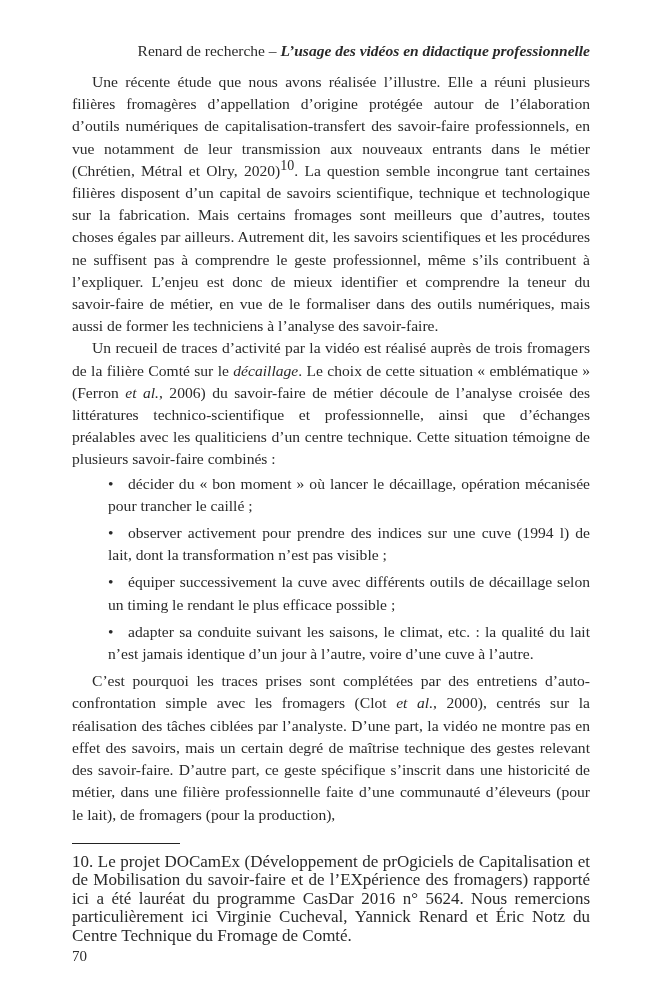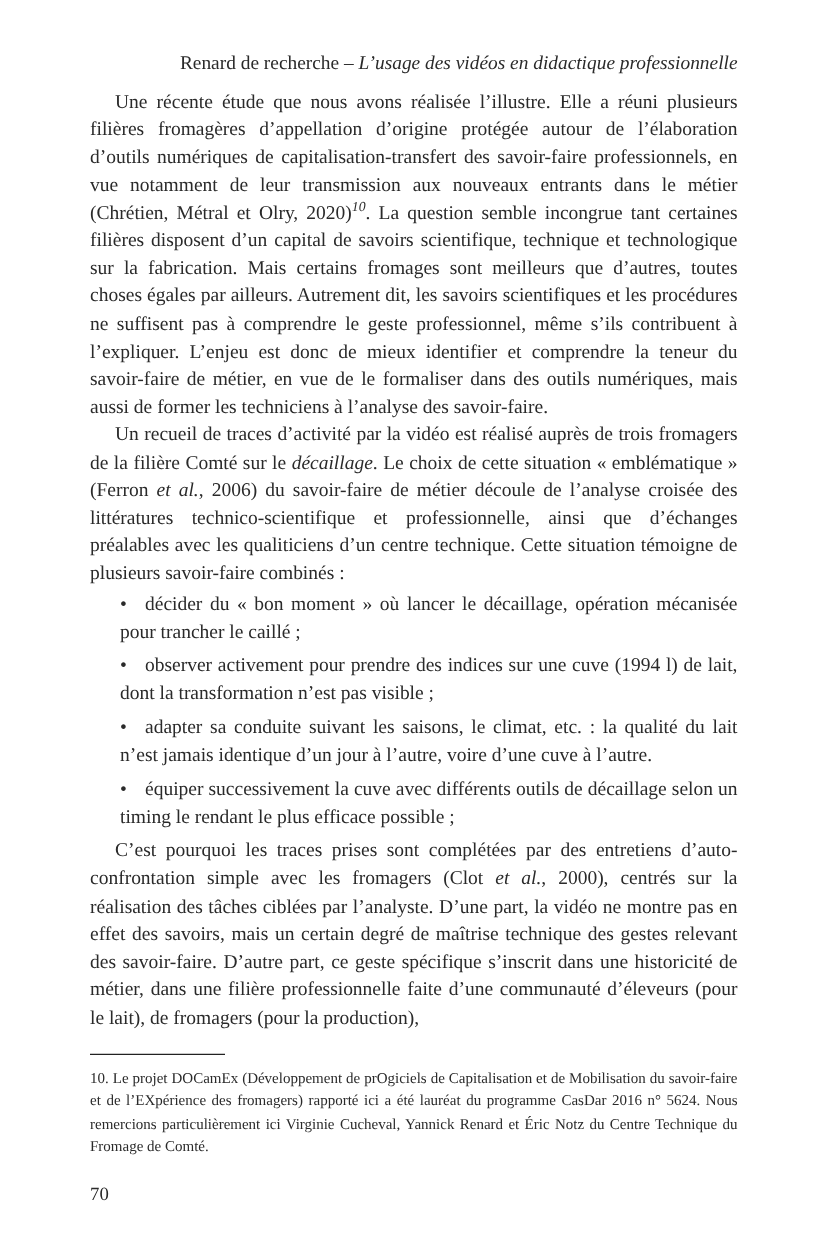--- a/index.html
+++ b/index.html
@@ -21,54 +21,54 @@
       top: 40px;
       width: 518px;
     }
     .running-head {
       text-align: right;
       font-size: 15.5px;
       line-height: 22px;
       margin-bottom: 9px;
       white-space: nowrap;
     }
-    .running-head .title-it { font-style: italic; }
+    .running-head .title-it { font-style: italic; font-weight: bold; }
     .para {
       font-size: 15.6px;
       line-height: 22.2px;
       text-align: justify;
       text-indent: 20px;
       margin: 0;
       hyphens: auto;
     }
-    .para sup { font-size: 11px; line-height: 0; vertical-align: super; font-style: italic; }
+    .para sup { font-size: 14px; line-height: 0; vertical-align: super; }
     .para i { }
     .bullets {
       list-style: none;
       margin: 2px 0 4px 0;
       padding: 0 0 0 24px;
     }
     .bullets li {
       font-size: 15.6px;
       line-height: 22.2px;
       text-align: justify;
-      margin: 0 0 5px 0;
+      margin: 0 0 5px 12px;
     }
     .bullets .dot {
       display: inline-block;
       width: 20px;
     }
     .fn-rule {
       width: 108px;
       height: 0;
       border-top: 1.2px solid #222;
       margin: 17px 0 9px 0;
     }
     .footnote {
-      font-size: 12px;
+      font-size: 17px;
       line-height: 18.6px;
       text-align: justify;
       margin: 0;
     }
     .folio {
       position: absolute;
       left: 72px;
       top: 946px;
       font-size: 15px;
       line-height: 20px;
@@ -85,22 +85,22 @@
     <span class="title-it">L’usage des vidéos en didactique professionnelle</span>
   </div>
 
   <p class="para"><span>Une récente étude que nous avons réalisée l’illustre. Elle a réuni plusieurs filières fromagères d’appellation d’origine protégée autour de l’élaboration d’outils numériques de capitalisation-transfert des savoir-faire professionnels, en vue notamment de leur transmission aux nouveaux entrants dans le métier (Chrétien, Métral et Olry, 2020)</span><sup>10</sup><span>. La question semble incongrue tant certaines filières disposent d’un capital de savoirs scientifique, technique et technologique sur la fabrication. Mais certains fromages sont meilleurs que d’autres, toutes choses égales par ailleurs. Autrement dit, les savoirs scientifiques et les procédures ne suffisent pas à comprendre le geste professionnel, même s’ils contribuent à l’expliquer. L’enjeu est donc de mieux identifier et comprendre la teneur du savoir-faire de métier, en vue de le formaliser dans des outils numériques, mais aussi de former les techniciens à l’analyse des savoir-faire.</span></p>
 
   <p class="para"><span>Un recueil de traces d’activité par la vidéo est réalisé auprès de trois fromagers de la filière Comté sur le </span><i>décaillage</i><span>. Le choix de cette situation « emblématique » (Ferron </span><i>et al.</i><span>, 2006) du savoir-faire de métier découle de l’analyse croisée des littératures technico-scientifique et professionnelle, ainsi que d’échanges préalables avec les qualiticiens d’un centre technique. Cette situation témoigne de plusieurs savoir-faire combinés :</span></p>
 
   <ul class="bullets">
     <li><span class="dot">•</span><span>décider du « bon moment » où lancer le décaillage, opération mécanisée pour trancher le caillé ;</span></li>
     <li><span class="dot">•</span><span>observer activement pour prendre des indices sur une cuve (1994 l) de lait, dont la transformation n’est pas visible ;</span></li>
+    <li><span class="dot">•</span><span>équiper successivement la cuve avec différents outils de décaillage selon un timing le rendant le plus efficace possible ;</span></li>
     <li><span class="dot">•</span><span>adapter sa conduite suivant les saisons, le climat, etc. : la qualité du lait n’est jamais identique d’un jour à l’autre, voire d’une cuve à l’autre.</span></li>
-    <li><span class="dot">•</span><span>équiper successivement la cuve avec différents outils de décaillage selon un timing le rendant le plus efficace possible ;</span></li>
   </ul>
 
   <p class="para"><span>C’est pourquoi les traces prises sont complétées par des entretiens d’auto-confrontation simple avec les fromagers (Clot </span><i>et al.</i><span>, 2000), centrés sur la réalisation des tâches ciblées par l’analyste. D’une part, la vidéo ne montre pas en effet des savoirs, mais un certain degré de maîtrise technique des gestes relevant des savoir-faire. D’autre part, ce geste spécifique s’inscrit dans une historicité de métier, dans une filière professionnelle faite d’une communauté d’éleveurs (pour le lait), de fromagers (pour la production),</span></p>
 
   <div class="fn-rule"></div>
 
   <p class="footnote"><span>10.</span> <span>Le projet DOCamEx (Développement de prOgiciels de Capitalisation et de Mobilisation du savoir-faire et de l’EXpérience des fromagers) rapporté ici a été lauréat du programme CasDar 2016 n° 5624. Nous remercions particulièrement ici Virginie Cucheval, Yannick Renard et Éric Notz du Centre Technique du Fromage de Comté.</span></p>
 </div>
 
 <div class="folio">70</div>

